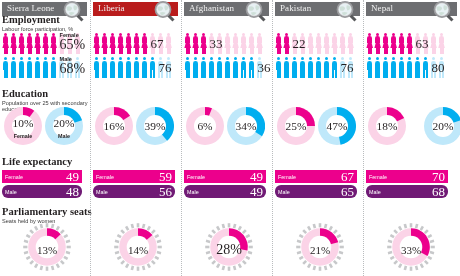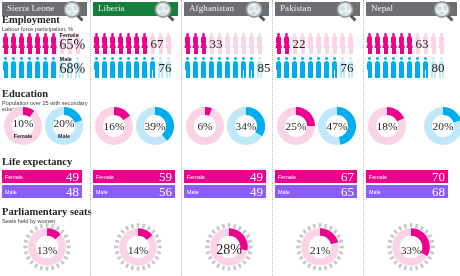--- a/index.html
+++ b/index.html
@@ -52,21 +52,21 @@
   .donut .txt{position:absolute;inset:0;display:flex;align-items:center;justify-content:center;
               font-family:"Liberation Serif",serif;color:#231f20;z-index:3;}
   .donut .sub{position:absolute;left:0;right:0;text-align:center;font-size:5.4px;font-weight:bold;z-index:3;}
 
   
   .life{position:absolute;left:2px;}
   .bar{position:relative;height:13px;margin-bottom:2px;}
   .bar .bl{position:absolute;left:3px;top:3.6px;font-size:5.4px;color:#fff;}
   .bar .bv{position:absolute;right:3px;top:-0.6px;font-family:"Liberation Serif",serif;
            font-size:13px;color:#fff;}
-  .bar.f{background:#ec008c;} .bar.m{background:#8b5cf6;}
+  .bar.f{background:#ec008c;} .bar.m{background:#701a75;border-radius:6px;}
 
   
   .parl{position:absolute;}
   .gwrap{position:relative;}
   .gtxt{position:absolute;inset:0;display:flex;align-items:center;justify-content:center;
         font-family:"Liberation Serif",serif;color:#231f20;z-index:5;padding-top:6px;box-sizing:border-box;}
 </style>
 </head>
 <body>
 
@@ -302,21 +302,21 @@
               <line x1="19.927146715990595" y1="6.067853804734259" x2="18.84010672656001" y2="2.010965334320172" stroke="#c7c8ca" stroke-width="2.6" stroke-linecap="butt"></line>
               <circle cx="25" cy="25" r="18.8" fill="#fbd3e7"></circle>
               <path d="M25,25 L25,6.199999999999999 A18.8,18.8 0 0,1 38.704610195522534,12.130514408540654 Z" fill="#ec008c"></path>
               <circle cx="25" cy="25" r="11.28" fill="#ffffff"></circle>
             </svg>
             <div class="gtxt" style="font-size: 11px;">13%</div>
           </div>
         </div>
       </div>
       <div class="col cty">
-        <div class="hdr" style="background: #15803d; text-decoration: underline;">
+        <div class="hdr" style="background: #b91c1c; text-decoration: underline;">
           <span class="nm">Liberia</span>
           <span class="mag"><svg viewBox="0 0 22 22" class="" width="22" height="22">
               <line x1="14" y1="14" x2="20.5" y2="20.5" stroke="#58595b" stroke-width="3"></line>
               <circle cx="10" cy="9.5" r="7.6" fill="#d7d8da" stroke="#9a9b9e" stroke-width="1.6"></circle>
               <circle cx="10" cy="9.5" r="6.1" fill="#e8f1f4"></circle>
               <path d="M4.4 7.2 Q7 5.6 9.4 7 Q11 8.6 9 10.2 Q7 11.4 5.2 10.4 Z" fill="#cfe0d9"></path>
               <path d="M11.6 5.4 Q14.4 5 15.6 7.4 Q14.8 10 12.4 10.4 Q10.8 8 11.6 5.4 Z" fill="#cfe0d9"></path>
               <path d="M7 12.4 Q10 11.6 12.6 12.8 Q11.6 14.8 9 15.2 Q7 14.4 7 12.4 Z" fill="#cfe0d9"></path>
             </svg></span>
         </div>
@@ -669,21 +669,21 @@
                 <span class="l1"></span>
                 <span class="l2"></span>
               </div>
               <div class="pfig" style="color: rgb(191, 232, 250);">
                 <span class="hd"></span>
                 <span class="bd"></span>
                 <span class="l1"></span>
                 <span class="l2"></span>
               </div>
             </div>
-            <div class="val" style="left: 75.5px; top: 4px;">85</div>
+            <div class="val" style="left: 75.5px; top: 4px;">36</div>
           </div>
         </div>
         <div class="edu" style="top: 107px; left: 4px; gap: 3px;">
           <div class="donut" style="width: 38px; height: 38px;">
             <svg viewBox="0 0 38 38" width="38" height="38" style="position: absolute; left: 0px; top: 0px;">
               <circle cx="19" cy="19" r="19" fill="#fbd3e7"></circle>
               <path d="M19,19 L19,0 A19,19 0 0,1 25.99436650100888,1.3342467681232222 Z" fill="#ec008c"></path>
               <circle cx="19" cy="19" r="11" fill="#ffffff"></circle>
             </svg>
             <div class="txt" style="font-size: 11.4px;">6%</div>

